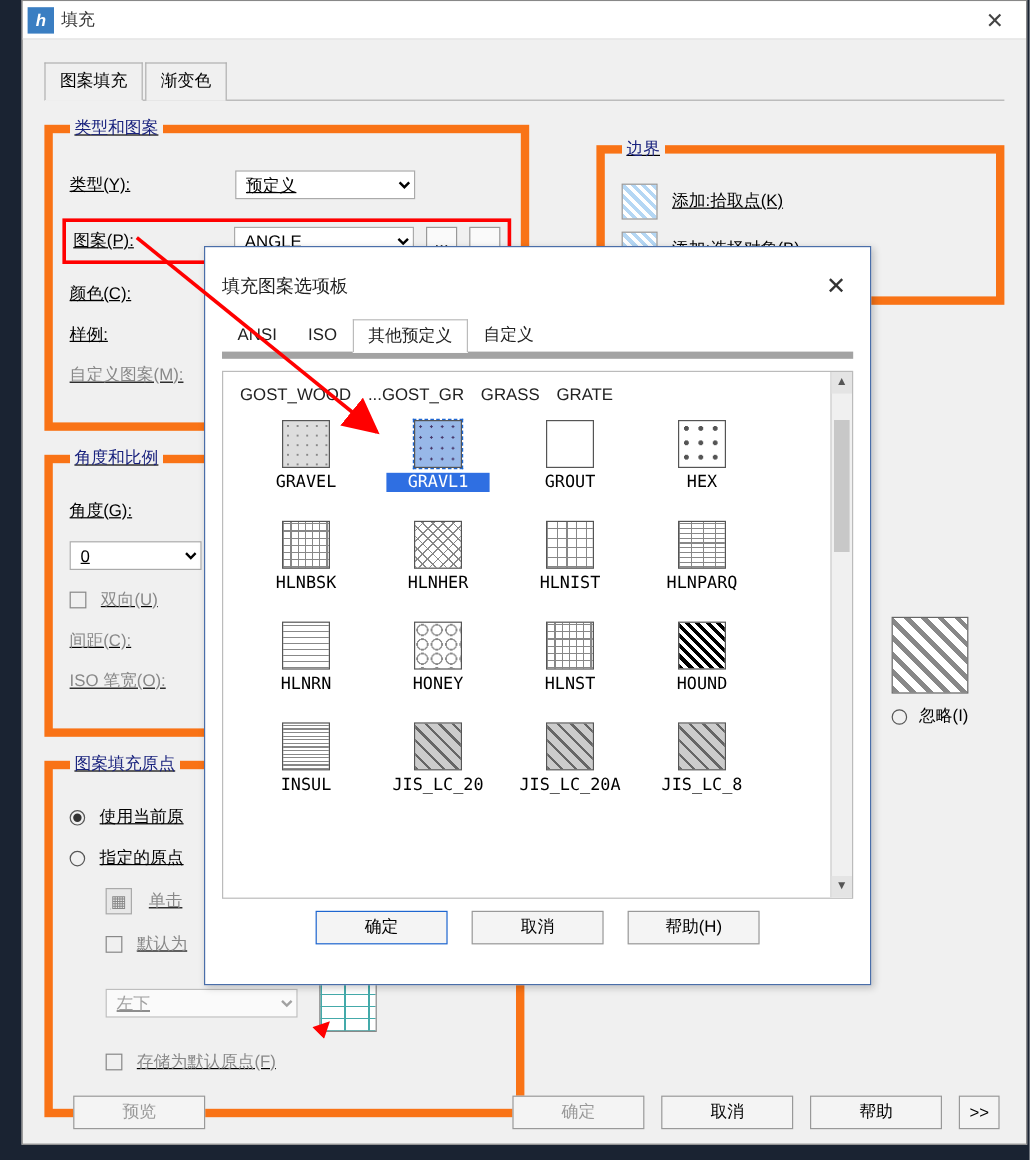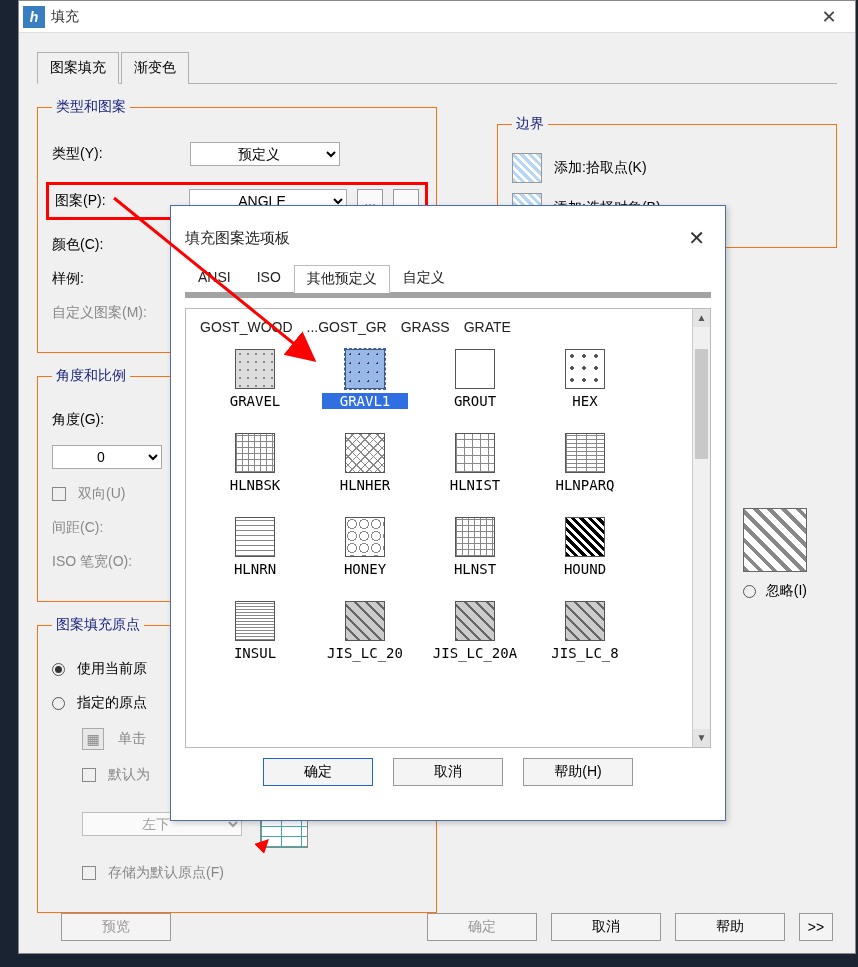--- a/index.html
+++ b/index.html
@@ -9,28 +9,28 @@
   .title-icon { width: 22px; height: 22px; background: #3a7ec2; display: flex; align-items: center; justify-content: center; color: #fff; font-weight: bold; font-style: italic; margin-right: 6px; }
   .title-text { flex: 1; color: #333; }
   .title-close { width: 44px; height: 30px; display: flex; align-items: center; justify-content: center; color: #444; font-size: 18px; }
 
   .body { position: relative; padding: 18px 18px 12px 18px; height: calc(100% - 32px); }
 
   .tabs { display: flex; border-bottom: 1px solid #b0b0b0; margin-bottom: 0; }
   .tab { padding: 6px 12px; border: 1px solid #b0b0b0; border-bottom: none; background: #f0f0f0; margin-right: 2px; position: relative; top: 1px; }
   .tab.active { background: #f0f0f0; border-bottom: 1px solid #f0f0f0; }
 
-  fieldset { border: 1px solid #f97316; margin: 14px 0 10px 0; padding: 10px 14px 14px 14px; }
+  fieldset { border: 7px solid #f97316; margin: 14px 0 10px 0; padding: 10px 14px 14px 14px; text-decoration: underline; }
   legend { color: #1a237e; padding: 0 4px; }
 
   .row { display: flex; align-items: center; margin: 16px 0; gap: 8px; }
   .row label { width: 130px; color: #000; }
   .row.disabled label, .disabled { color: #888; }
   select, input[type=text] { height: 24px; padding: 0 4px; background: #fff; border: 1px solid #aaa; }
-  select { width: 150px; text-align: center; }
+  select { width: 150px; }
   .mini-btn { width: 26px; height: 24px; border: 1px solid #999; background: #fafafa; display: flex; align-items: center; justify-content: center; }
   .chk { width: 14px; height: 14px; border: 1px solid #888; display: inline-block; vertical-align: middle; margin-right: 4px; }
   .radio { width: 13px; height: 13px; border: 1px solid #555; border-radius: 50%; display: inline-flex; align-items: center; justify-content: center; margin-right: 4px; vertical-align: middle; }
   .radio.sel::after { content: ""; width: 7px; height: 7px; background: #333; border-radius: 50%; }
 
   .highlight-box { border: 3px solid #ff0000; padding: 4px 6px; display: flex; align-items: center; gap: 10px; }
 
   .right-col { position: absolute; left: 478px; top: 68px; width: 340px; }
   .b-row { display: flex; align-items: center; gap: 12px; margin: 10px 0; }
   .b-icon { width: 30px; height: 30px; border: 1px solid #999; background: repeating-linear-gradient(45deg,#b5d7f4,#b5d7f4 3px,#fff 3px,#fff 6px); }

